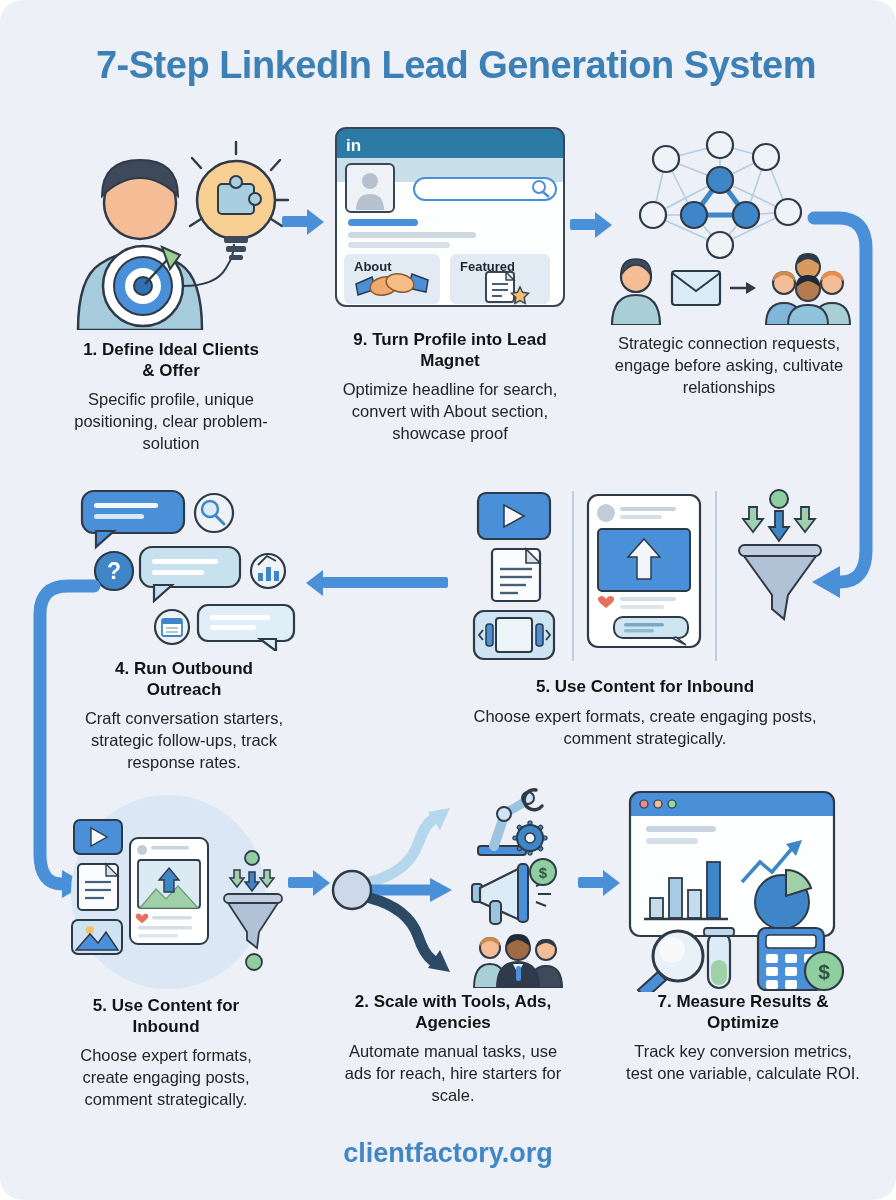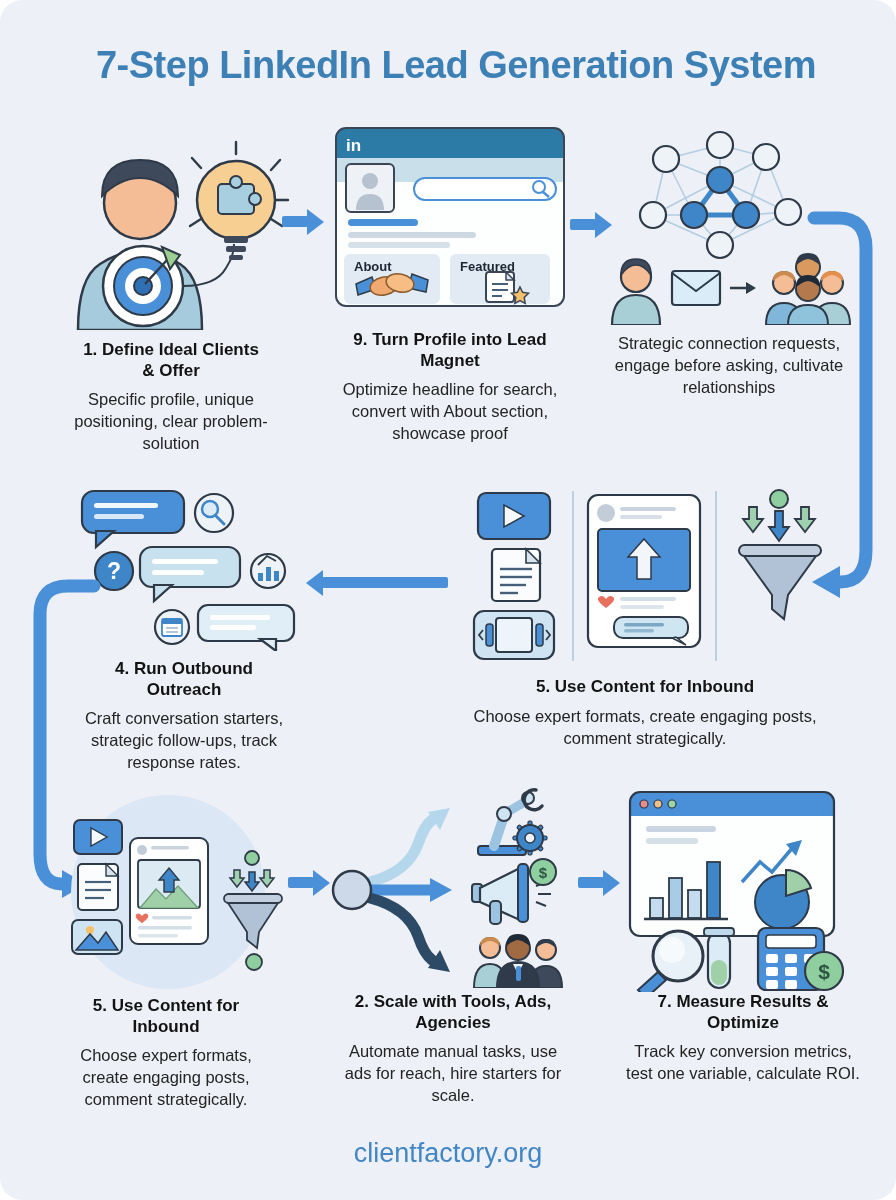--- a/index.html
+++ b/index.html
@@ -9,21 +9,21 @@
   .icon-wrap{display:flex;justify-content:flex-start;align-items:flex-end;text-decoration:underline;}
   .step-title{font-weight:700;font-size:17px;color:#131313;line-height:1.22;margin:0 auto;}
   .step-desc{font-size:16.5px;color:#242424;line-height:1.32;margin:8px auto 0;}
   .arrow-right{position:absolute;height:11px;background:#4a90d9;border-radius:2px;}
   .arrow-right::after{content:'';position:absolute;right:-16px;top:50%;transform:translateY(-50%);
     border-left:17px solid #4a90d9;border-top:13px solid transparent;border-bottom:13px solid transparent;}
   .arrow-left{position:absolute;height:11px;background:#4a90d9;border-radius:2px;}
   .arrow-left::before{content:'';position:absolute;left:-16px;top:50%;transform:translateY(-50%);
     border-right:17px solid #4a90d9;border-top:13px solid transparent;border-bottom:13px solid transparent;}
   .curve{position:absolute;}
-  .footer{position:absolute;top:1138px;left:0;width:896px;text-align:center;font-size:27px;font-weight:400;color:#4286c5;margin:0;}
+  .footer{position:absolute;top:1138px;left:0;width:896px;text-align:center;font-size:27px;font-weight:700;color:#4286c5;margin:0;}
   svg text{font-family:"Liberation Sans","DejaVu Sans",sans-serif;}
 </style>
 </head>
 <body>
 
 <div class="canvas">
 
   <h1 class="page-title">7-Step LinkedIn Lead Generation System</h1>
 
   <div class="step" style="left:40px;top:130px;width:262px;">

